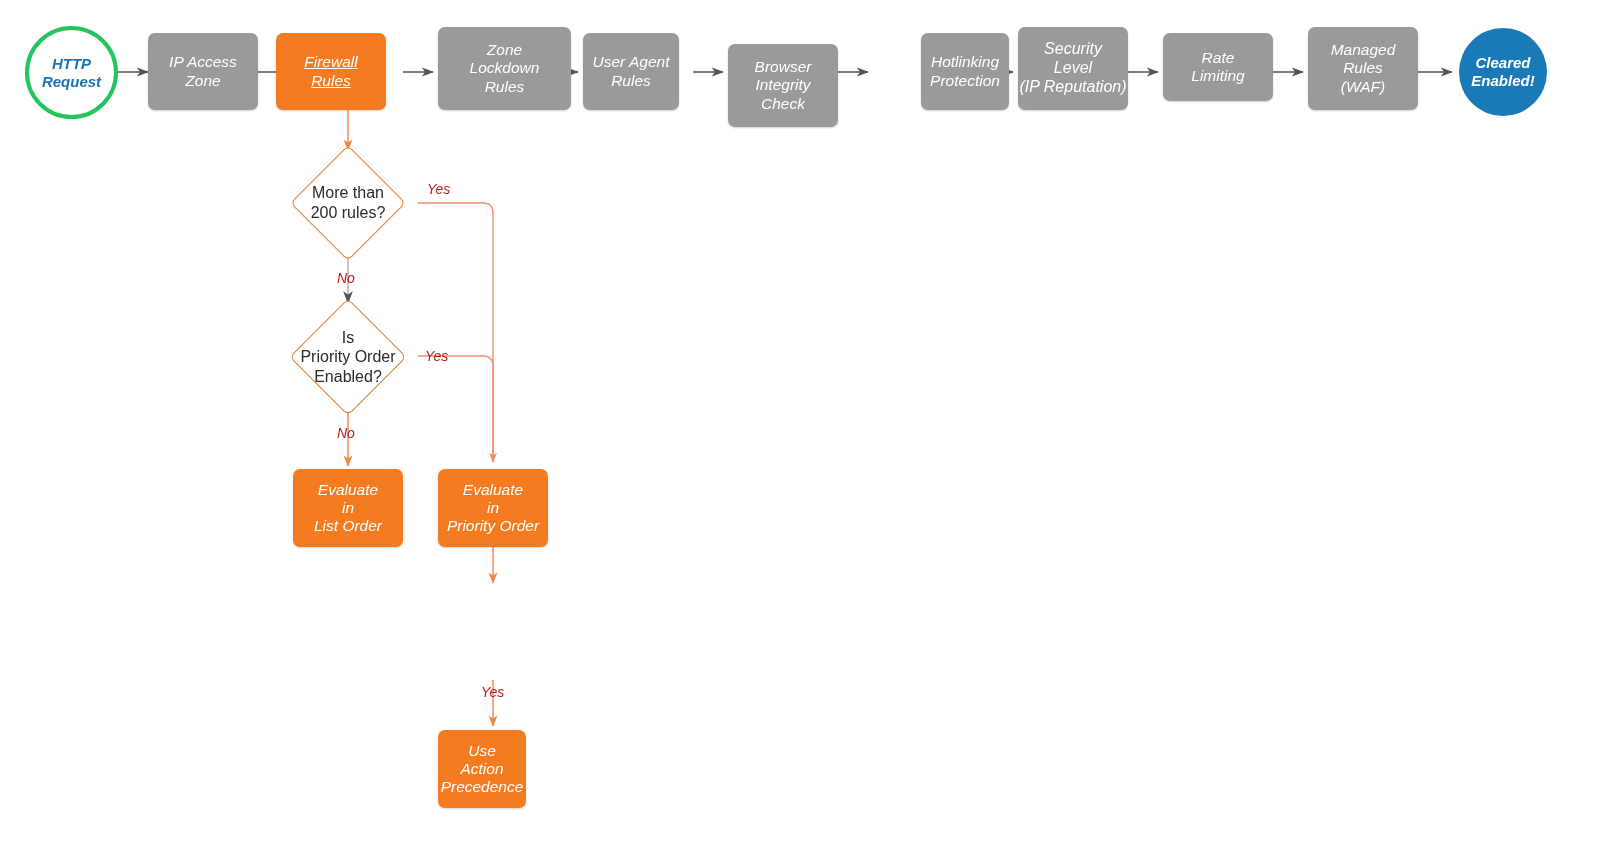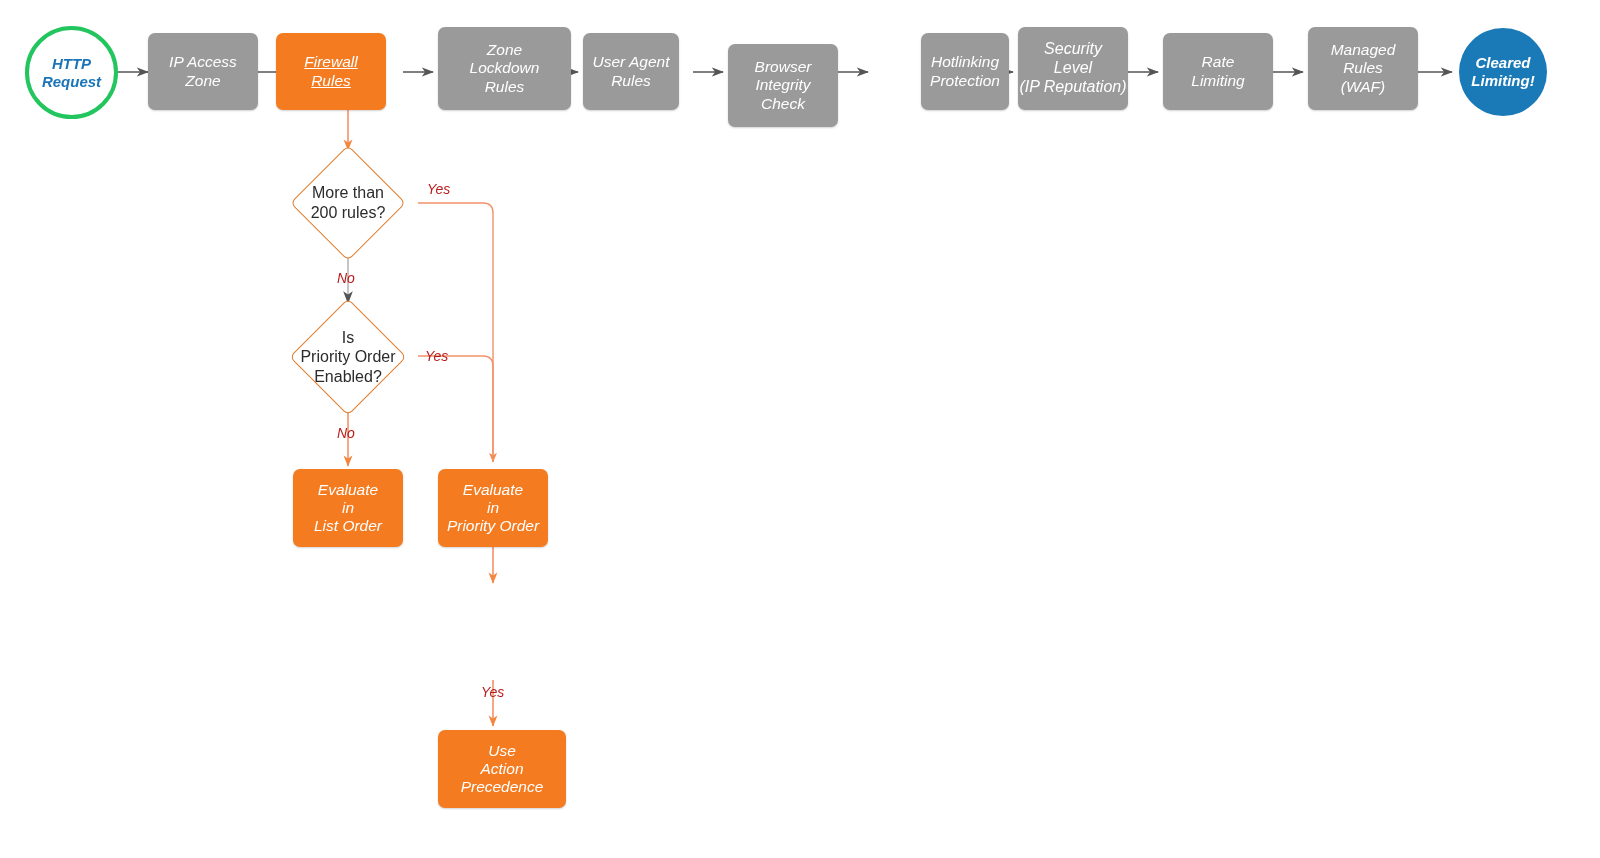--- a/index.html
+++ b/index.html
@@ -187,34 +187,34 @@
     <span>Hotlinking
 Protection</span>
   </div>
 
   <div class="node box gray" style="left:1018px; top:27px; width:110px; height:83px; font-size:16px;">
     <span>Security
 Level
 (IP Reputation)</span>
   </div>
 
-  <div class="node box gray" style="left:1163px; top:33px; width:110px; height:77px;">
+  <div class="node box gray" style="left:1163px; top:33px; width:110px; height:68px;">
     <span>Rate
 Limiting</span>
   </div>
 
   <div class="node box gray" style="left:1308px; top:27px; width:110px; height:83px;">
     <span>Managed
 Rules
 (WAF)</span>
   </div>
 
   <div class="node circle filled" style="left:1459px; top:28px; width:88px; height:88px;">
     <span>Cleared
-Limiting!</span>
+Enabled!</span>
   </div>
 
   <div class="node diamond" style="left:278px; top:153px; width:140px; height:100px;">
     <div class="dia-shape" style="width:80px; height:80px;"></div>
     <span class="dia-label">More than
 200 rules?</span>
   </div>
 
   <div class="node diamond" style="left:278px; top:306px; width:140px; height:102px;">
     <div class="dia-shape" style="width:81px; height:81px;"></div>
@@ -229,21 +229,21 @@
 in
 List Order</span>
   </div>
 
   <div class="node box orange" style="left:438px; top:469px; width:110px; height:78px;">
     <span>Evaluate
 in
 Priority Order</span>
   </div>
 
-  <div class="node box orange" style="left:438px; top:730px; width:128px; height:78px;justify-content:center;">
+  <div class="node box orange" style="left:438px; top:730px; width:88px; height:78px;justify-content:center;">
     <span>Use
 Action
 Precedence</span>
   </div>
 
   <span class="edge-label" style="left:427px; top:181px;">Yes</span>
 
   <span class="edge-label" style="left:337px; top:270px;">No</span>
 
   <span class="edge-label" style="left:425px; top:348px;">Yes</span>

